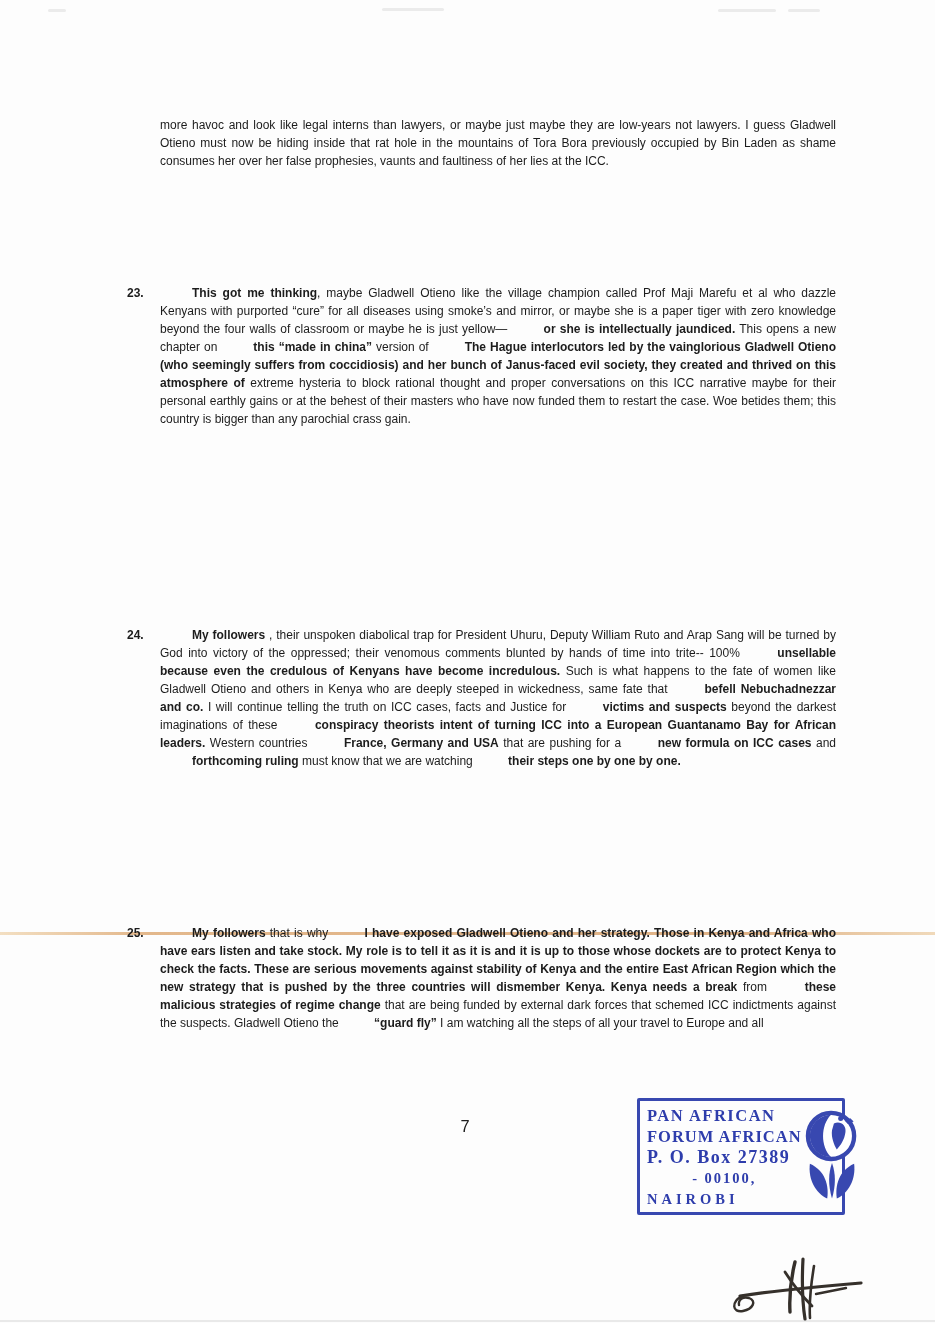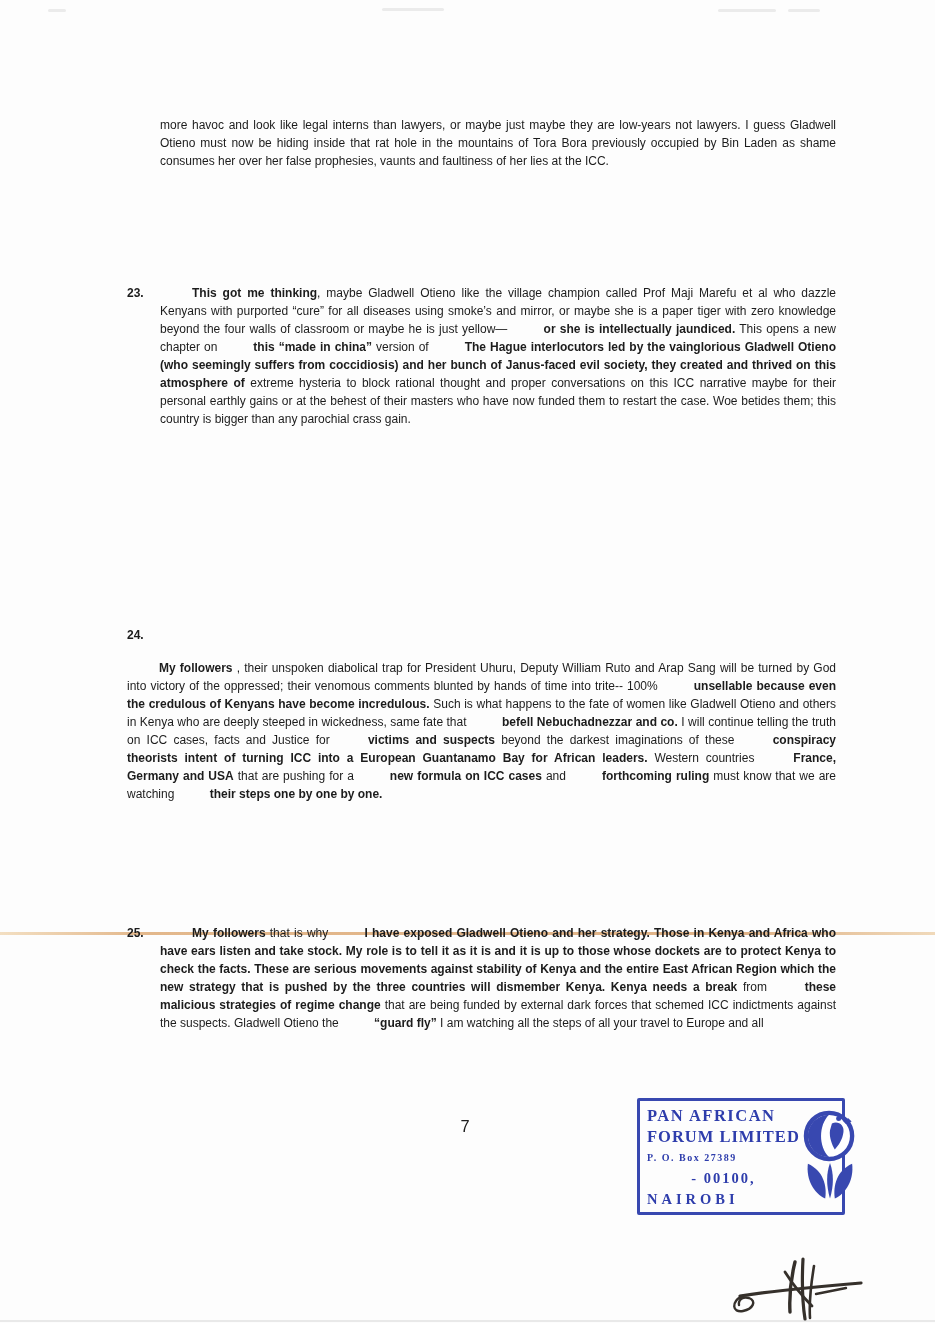--- a/index.html
+++ b/index.html
@@ -18,40 +18,40 @@
     background:linear-gradient(90deg,#f3dfc2 0%, #e3b88c 15%, #e0b387 80%, #f0d9ba 100%);
   }
 
   
   .textblock { position:absolute; z-index:1; font-size:12px; line-height:18px; }
   .intro { left:160px; top:116px; width:676px; text-align:justify; }
   .numpara { left:127px; display:flex; width:709px; }
   .numpara .num { flex:0 0 33px; font-weight:700; }
   .numpara .ptext { flex:1; text-align:justify; }
   .p23 { top:284px; }
-  .p24 { top:626px;flex-direction:column; }
+  .p24 { top:626px; }
   .p25 { top:924px; }
   .ptext b, .intro b { font-weight:700;margin-left:32px; }
 
   .page-number {
     position:absolute; left:0; top:1117px; width:930px;
     text-align:center; font-size:16.4px; z-index:1;
   }
 
   
   .stamp {
     position:absolute; left:637px; top:1098px; width:208px; height:117px;
     box-sizing:border-box; border:3.5px solid #3848b0; border-radius:2px;
     display:flex; padding:4px 2px 2px 7px; z-index:2;
     color:#2e3dac; font-family:"Liberation Serif", serif; font-weight:700;
   }
   .stamp-text { flex:1; }
   .stamp .l1 { font-size:16.5px; line-height:21px; letter-spacing:1.5px; white-space:nowrap; }
   .stamp .l2 { font-size:16.5px; line-height:21px; letter-spacing:1px; white-space:nowrap; }
-  .stamp .l3 { font-size:10px; line-height:21px; letter-spacing:1.5px; white-space:nowrap; }
+  .stamp .l3 { font-size:18px; line-height:21px; letter-spacing:1.5px; white-space:nowrap; }
   .stamp .l4 { font-size:14.5px; line-height:21px; letter-spacing:2px; text-align:center; white-space:nowrap; }
   .stamp .l5 { font-size:14.5px; line-height:21px; letter-spacing:4px; white-space:nowrap; }
   .stamp-emblem { flex:0 0 60px; position:relative; margin-top:4px; }
 
   .signature { position:absolute; left:728px; top:1256px; z-index:3; }
 </style>
 </head>
 <body>
 
 <div class="scan-smudge" style="left:48px; top:9px; width:18px;"></div>
@@ -76,21 +76,21 @@
 <div class="textblock numpara p25">
   <div class="num">25.</div>
   <div class="ptext"><b>My followers</b><span> that is why </span><b>I have exposed Gladwell Otieno and her strategy. Those in Kenya and Africa who have ears listen and take stock. My role is to tell it as it is and it is up to those whose dockets are to protect Kenya to check the facts. These are serious movements against stability of Kenya and the entire East African Region which the new strategy that is pushed by the three countries will dismember Kenya. Kenya needs a break</b><span> from </span><b>these malicious strategies of regime change</b><span> that are being funded by external dark forces that schemed ICC indictments against the suspects. Gladwell Otieno the </span><b>“guard fly”</b><span> I am watching all the steps of all your travel to Europe and all</span></div>
 </div>
 
 <div class="page-number">7</div>
 
 <div class="stamp">
   <div class="stamp-text">
     <div class="l1">PAN AFRICAN</div>
-    <div class="l2">FORUM LIMITED</div>
+    <div class="l2">FORUM AFRICAN</div>
     <div class="l3">P. O. Box 27389</div>
     <div class="l4">- 00100,</div>
     <div class="l5">NAIROBI</div>
   </div>
   <div class="stamp-emblem">
     <svg width="60" height="102" viewBox="0 0 62 106">
 
       <circle cx="30" cy="28" r="24" fill="#ffffff" stroke="#3848b0" stroke-width="4.5"></circle>
       <path d="M30,6 A22,22 0 0 0 30,50 C19,39 19,17 30,6 Z" fill="#3848b0"></path>
       <path d="M33,15 C40,12 46,17 45,24 C44,32 40,38 36,42 C33,37 30,29 31,22 Z" fill="#3848b0"></path>

